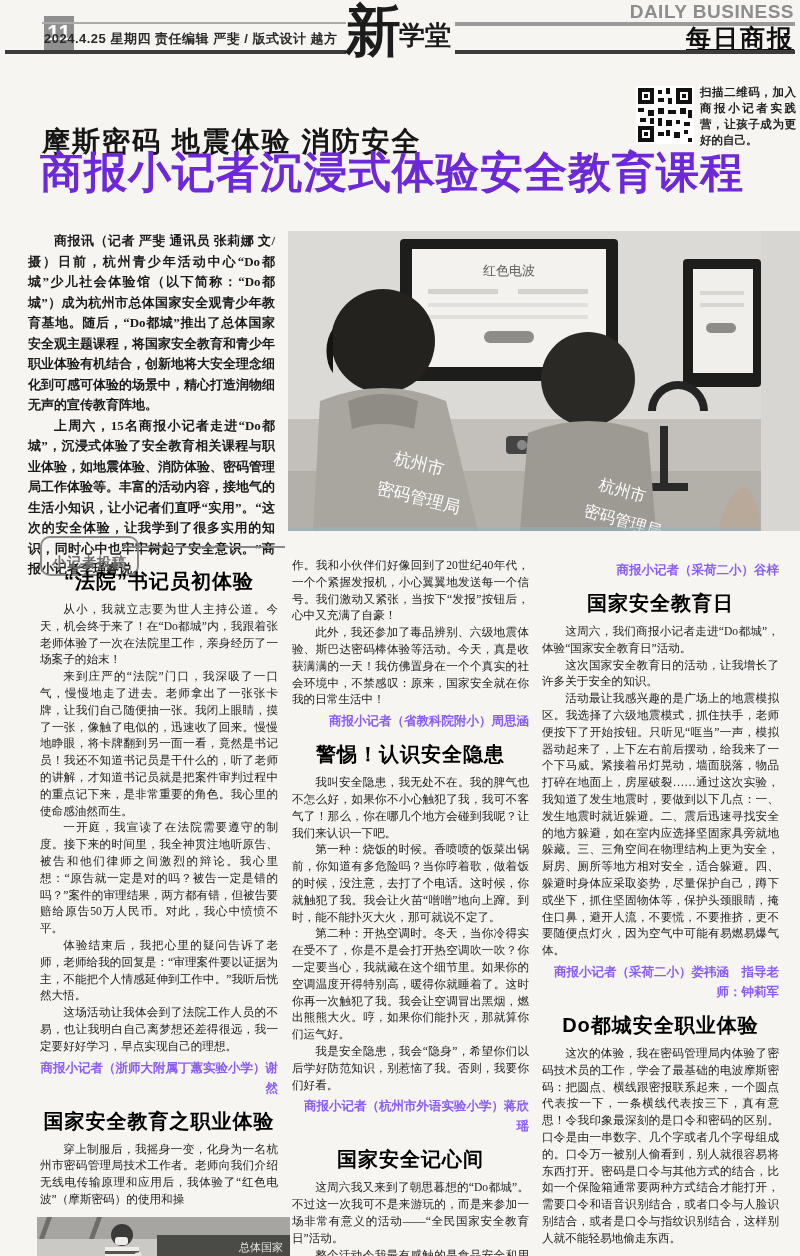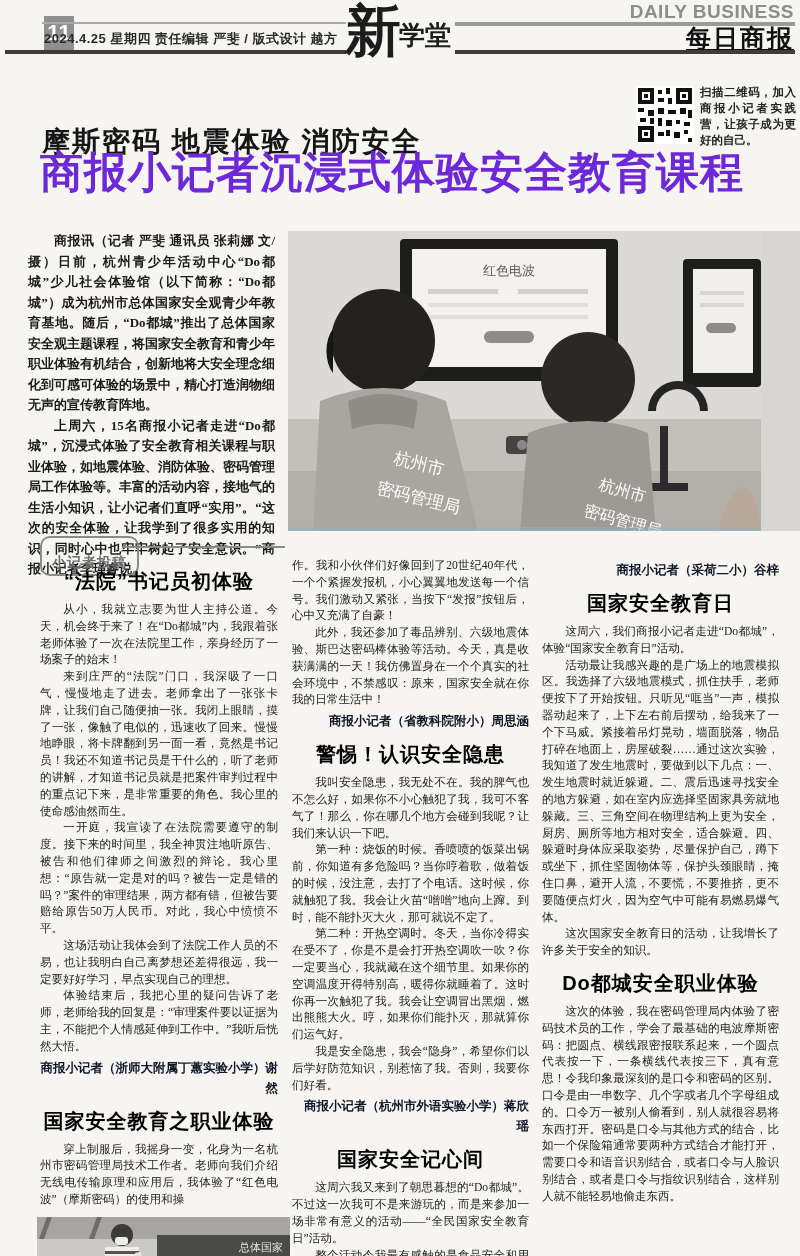--- a/index.html
+++ b/index.html
@@ -73,21 +73,21 @@
   .col h2 {
     font:800 20px/26px "Liberation Sans", sans-serif; color:#000;
     text-align:center; letter-spacing:1px; margin:10px 0 8px;
   }
   .col p.body {
     font:400 11.6px/16.8px "Liberation Serif", serif; color:#222;
     text-align:justify; text-indent:2em;
   }
   .col p.noindent { text-indent:0; }
   .col p.byline {
-    font:bold 12.5px/20px "Liberation Sans", sans-serif; color:#0f172a;
+    font:bold 12.5px/20px "Liberation Sans", sans-serif; color:#8b5cf6;
     text-align:right; margin:2px 0 4px;
   }
   .col .photo2 { margin:8px 0 0 -3px; width:253px; height:133px; background:#c9c7c3; }
   svg text { font-family:"Liberation Sans", sans-serif; }
 </style>
 </head>
 <body>
 
 <div class="page">
 
@@ -199,22 +199,22 @@
   </div>
 
   <div class="badge">小记者投稿</div>
   <div class="badge-line"></div>
 
   <div class="col col1">
     <h2>“法院”书记员初体验</h2>
     <p class="body">从小，我就立志要为世人主持公道。今天，机会终于来了！在“Do都城”内，我跟着张老师体验了一次在法院里工作，亲身经历了一场案子的始末！</p>
     <p class="body">来到庄严的“法院”门口，我深吸了一口气，慢慢地走了进去。老师拿出了一张张卡牌，让我们自己随便抽一张。我闭上眼睛，摸了一张，像触了电似的，迅速收了回来。慢慢地睁眼，将卡牌翻到另一面一看，竟然是书记员！我还不知道书记员是干什么的，听了老师的讲解，才知道书记员就是把案件审判过程中的重点记下来，是非常重要的角色。我心里的使命感油然而生。</p>
     <p class="body">一开庭，我宣读了在法院需要遵守的制度。接下来的时间里，我全神贯注地听原告、被告和他们律师之间激烈的辩论。我心里想：“原告就一定是对的吗？被告一定是错的吗？”案件的审理结果，两方都有错，但被告要赔给原告50万人民币。对此，我心中愤愤不平。</p>
+    <p class="body">体验结束后，我把心里的疑问告诉了老师，老师给我的回复是：“审理案件要以证据为主，不能把个人情感延伸到工作中。”我听后恍然大悟。</p>
     <p class="body">这场活动让我体会到了法院工作人员的不易，也让我明白自己离梦想还差得很远，我一定要好好学习，早点实现自己的理想。</p>
-    <p class="body">体验结束后，我把心里的疑问告诉了老师，老师给我的回复是：“审理案件要以证据为主，不能把个人情感延伸到工作中。”我听后恍然大悟。</p>
     <p class="byline">商报小记者（浙师大附属丁蕙实验小学）谢然</p>
     <h2>国家安全教育之职业体验</h2>
     <p class="body">穿上制服后，我摇身一变，化身为一名杭州市密码管理局技术工作者。老师向我们介绍无线电传输原理和应用后，我体验了“红色电波”（摩斯密码）的使用和操</p>
     <div class="photo2">
       <svg width="253" height="133" viewBox="0 0 253 133">
         <rect width="253" height="133" fill="#cbc9c5"></rect>
         <rect x="0" y="0" width="253" height="22" fill="#a7a5a1"></rect>
         <rect x="10" y="0" width="5" height="22" fill="#6f6d6a" transform="skewX(-20)"></rect>
         <rect x="60" y="0" width="5" height="22" fill="#6f6d6a" transform="skewX(-20)"></rect>
         <rect x="120" y="18" width="133 " height="90" fill="#4a4a47"></rect>
@@ -260,20 +260,21 @@
     <p class="byline">商报小记者（杭州市外语实验小学）蒋欣瑶</p>
     <h2>国家安全记心间</h2>
     <p class="body">这周六我又来到了朝思暮想的“Do都城”。不过这一次我可不是来游玩的，而是来参加一场非常有意义的活动——“全民国家安全教育日”活动。</p>
     <p class="body">整个活动令我最有感触的是食品安全和用电安全。说到毒品，大家可能认为那是祖国边境或地下场所黑暗下的罪恶，离我们日常生活很遥远。然而，有些毒品就像被施了魔法一样，会伪造成我们日常的零食，比如常吃的跳跳糖，就连外包装和口味都一模一样，肉眼根本无法分辨。所以千万不要吃陌生人给你的食物，才是远离危险的法宝！再说用电安全，有时我们可能为图方便，把电动车放到家里充电。可家里生活用电频繁，有时可能因一时疏忽，就会因漏电引发火灾！</p>
   </div>
 
   <div class="col col3">
     <p class="byline">商报小记者（采荷二小）谷梓</p>
     <h2>国家安全教育日</h2>
     <p class="body">这周六，我们商报小记者走进“Do都城”，体验“国家安全教育日”活动。</p>
+    <p class="body">这次国家安全教育日的活动，让我增长了许多关于安全的知识。</p>
     <p class="body">活动最让我感兴趣的是广场上的地震模拟区。我选择了六级地震模式，抓住扶手，老师便按下了开始按钮。只听见“哐当”一声，模拟器动起来了，上下左右前后摆动，给我来了一个下马威。紧接着吊灯晃动，墙面脱落，物品打碎在地面上，房屋破裂……通过这次实验，我知道了发生地震时，要做到以下几点：一、发生地震时就近躲避。二、震后迅速寻找安全的地方躲避，如在室内应选择坚固家具旁就地躲藏。三、三角空间在物理结构上更为安全，厨房、厕所等地方相对安全，适合躲避。四、躲避时身体应采取姿势，尽量保护自己，蹲下或坐下，抓住坚固物体等，保护头颈眼睛，掩住口鼻，避开人流，不要慌，不要推挤，更不要随便点灯火，因为空气中可能有易燃易爆气体。</p>
-    <p class="body">这次国家安全教育日的活动，让我增长了许多关于安全的知识。</p>
+    <p class="byline">商报小记者（采荷二小）娄祎涵　指导老师：钟莉军</p>
     <h2>Do都城安全职业体验</h2>
     <p class="body">这次的体验，我在密码管理局内体验了密码技术员的工作，学会了最基础的电波摩斯密码：把圆点、横线跟密报联系起来，一个圆点代表按一下，一条横线代表按三下，真有意思！令我印象最深刻的是口令和密码的区别。口令是由一串数字、几个字或者几个字母组成的。口令万一被别人偷看到，别人就很容易将东西打开。密码是口令与其他方式的结合，比如一个保险箱通常要两种方式结合才能打开，需要口令和语音识别结合，或者口令与人脸识别结合，或者是口令与指纹识别结合，这样别人就不能轻易地偷走东西。</p>
 
   </div>
 
 </div>
 
 </body></html>

